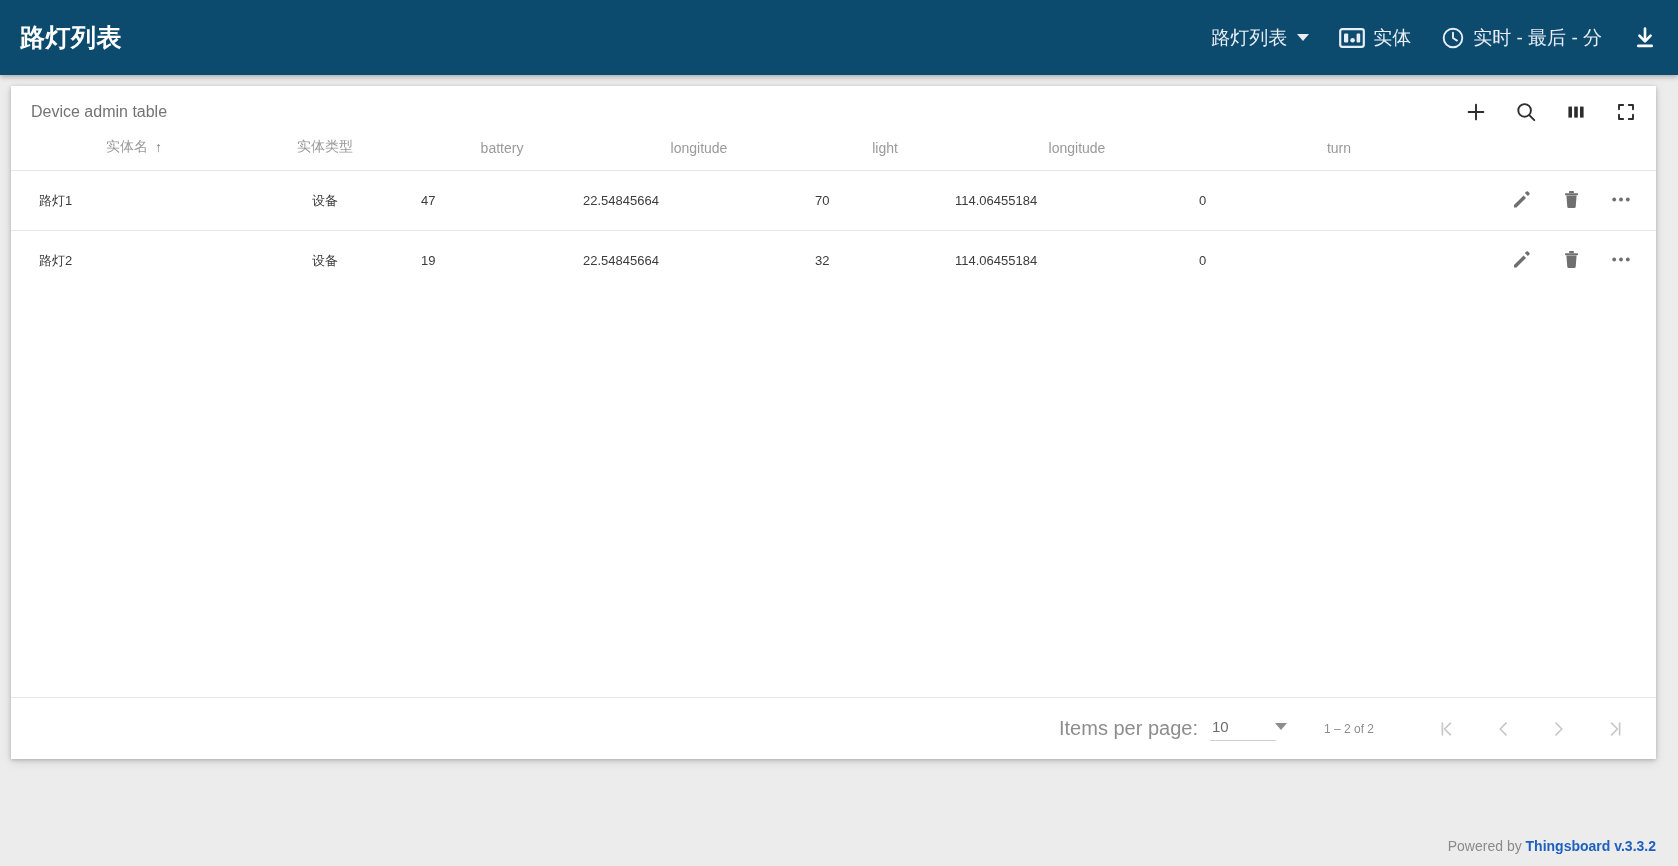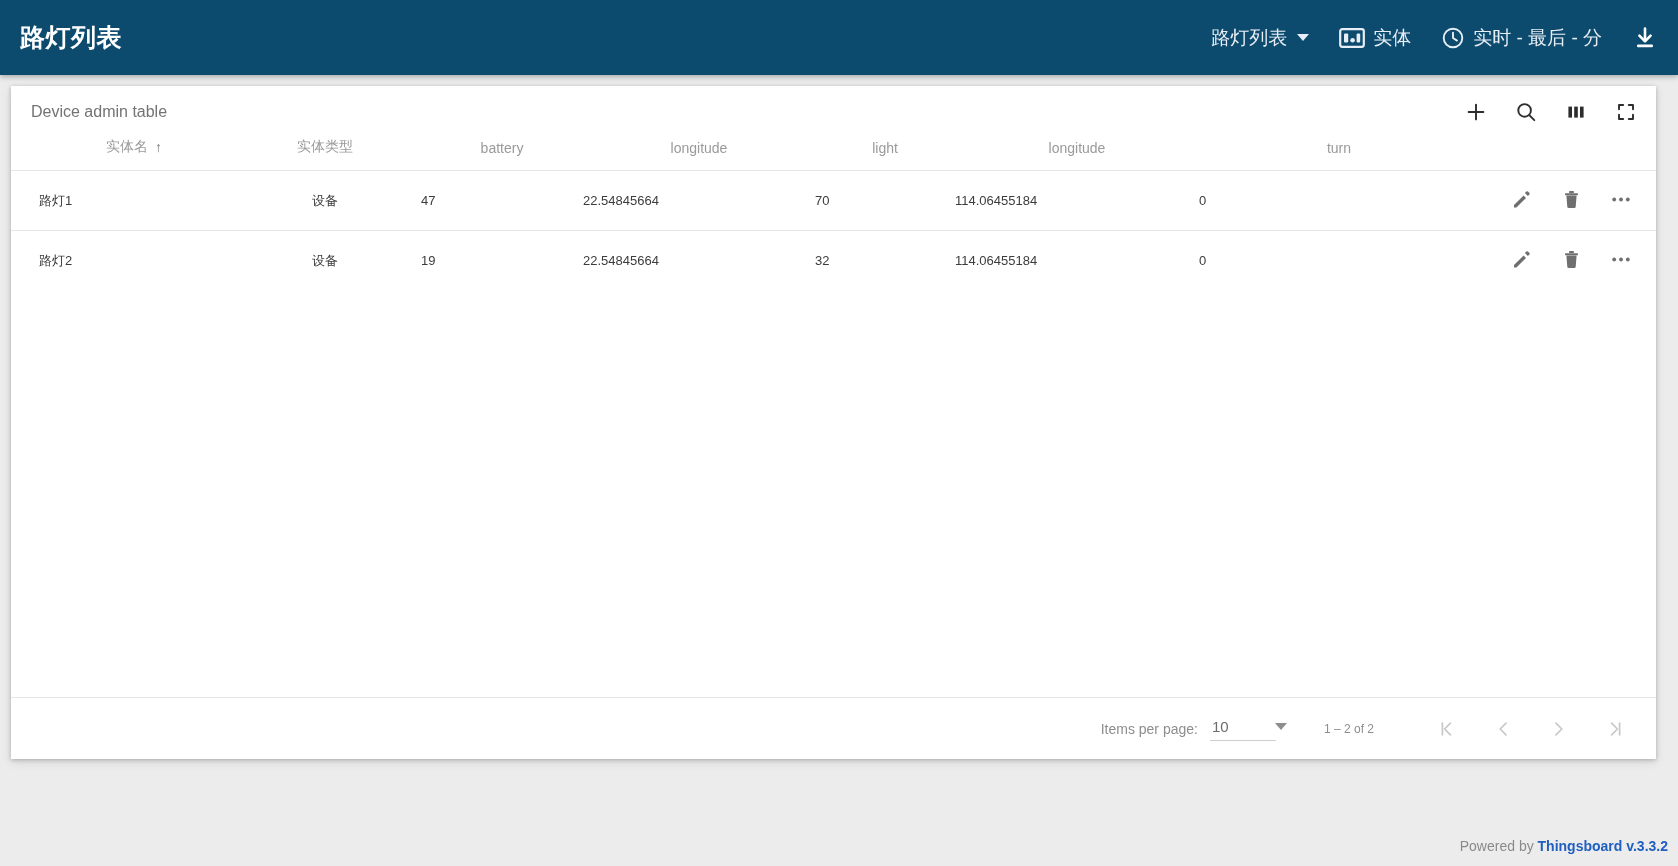--- a/index.html
+++ b/index.html
@@ -181,21 +181,21 @@
     height: 62px;
     border-top: 1px solid #e6e6e6;
     display: flex;
     align-items: center;
     justify-content: flex-end;
     padding-right: 22px;
     gap: 0;
     box-sizing: border-box;
   }
   .pg-ipp-label {
-    font-size: 14px;
+    font-size: 20px;
     color: #8d8d8d;
     margin-right: 12px;
   }
   .pg-select {
     display: inline-flex;
     align-items: center;
     justify-content: space-between;
     width: 62px;
     border-bottom: 1px solid #cfcfcf;
     padding: 2px 2px 5px 2px;
@@ -231,21 +231,21 @@
     align-items: center;
     justify-content: center;
     color: #c8c8c8;
     cursor: default;
   }
   .pg-btn svg { display: block; }
 
   
   .footer {
     position: absolute;
-    right: 10px;
+    right: 22px;
     bottom: 12px;
     font-size: 14px;
     color: #8a8a8a;
     white-space: nowrap;
     margin-top: 35px;
   }
   .footer a {
     color: #1f5fbf;
     font-weight: bold;
     text-decoration: none;

